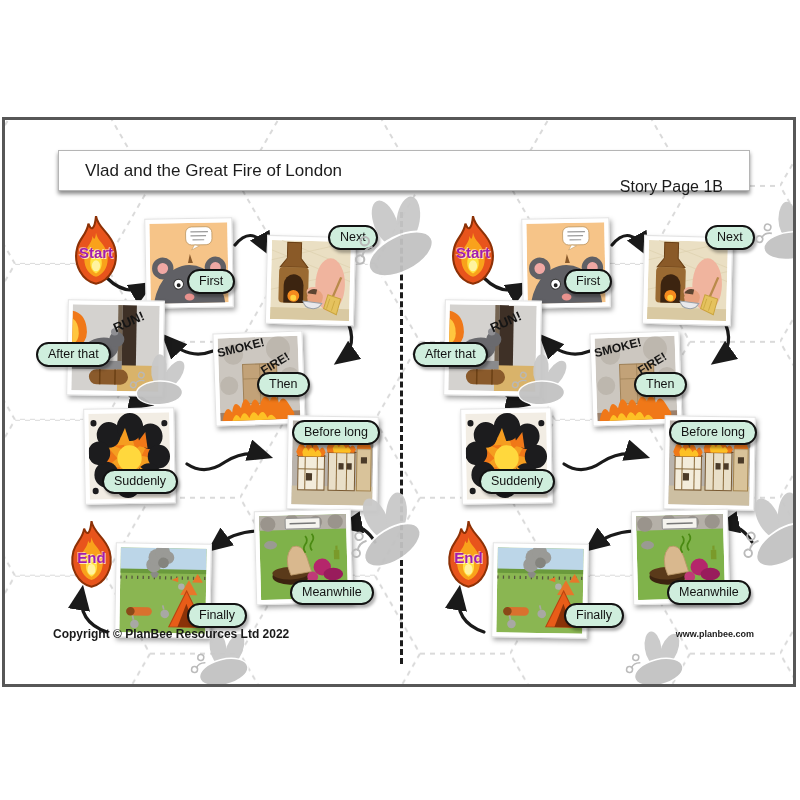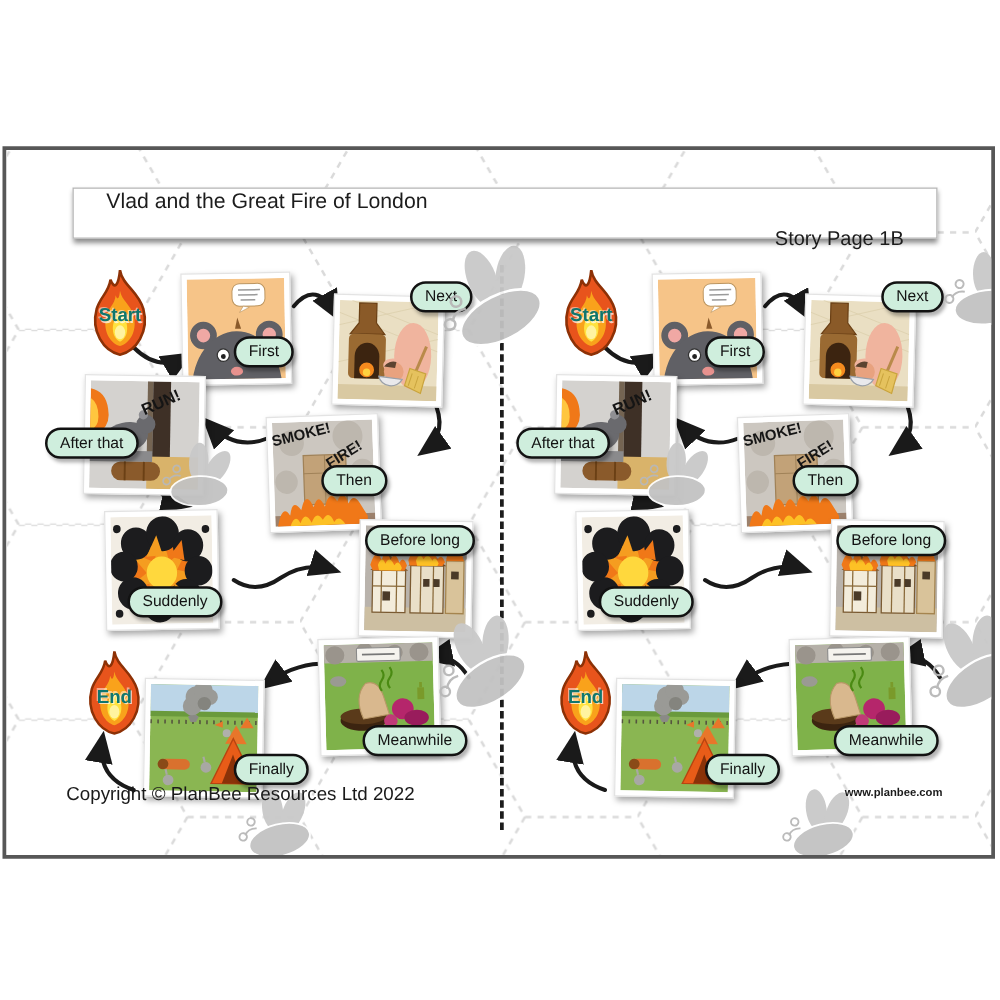--- a/index.html
+++ b/index.html
@@ -3,40 +3,40 @@
 <meta charset="utf-8">
 <style>
   html,body{margin:0;padding:0;background:#ffffff;}
   .stage{position:relative;width:800px;height:800px;background:#ffffff;overflow:hidden;
          font-family:"Liberation Sans", sans-serif;}
   .page{position:absolute;left:2px;top:117px;width:788px;height:564px;background:#ffffff;
         border:3px solid #575757;overflow:hidden;}
   .hexbg{position:absolute;left:0;top:0;z-index:0;}
   .titlebar{position:absolute;left:53px;top:30px;width:692px;height:41px;background:#ffffff;
             border:1px solid #b5b5b5;box-shadow:0 3px 4px rgba(0,0,0,0.45);z-index:5;
-            display:flex;align-items:flex-start;justify-content:space-between;padding:0 26px;box-sizing:border-box;}
+            display:flex;align-items:center;justify-content:space-between;padding:0 26px;box-sizing:border-box;}
   .titlebar .t-left{font-size:17px;color:#1c1c1c;}
   .titlebar .t-right{font-size:16px;color:#1c1c1c;margin-top:32px;}
   .cutline{position:absolute;left:395px;top:92px;height:452px;width:0;
            border-left:3px dashed #1c1c1c;z-index:2;}
   .half{position:absolute;left:36px;top:78px;width:362px;height:478px;z-index:3;}
   .half-right{left:413px;}
   .arrows{position:absolute;left:0;top:0;z-index:1;}
   .flame{position:absolute;z-index:2;}
   .flame .flame-txt{position:absolute;left:0;width:100%;text-align:center;font-weight:700;
-                    color:#0f766e;text-shadow:1px 1px 0 rgba(255,255,255,0.7), -1px -1px 0 rgba(255,255,255,0.5);}
+                    color:#a21caf;text-shadow:1px 1px 0 rgba(255,255,255,0.7), -1px -1px 0 rgba(255,255,255,0.5);}
   .photo{position:absolute;background:#ffffff;padding:4px;border:1px solid #e3e3e3;
          box-shadow:2px 3px 5px rgba(0,0,0,0.35);z-index:2;}
   .photo svg{display:block;}
   .ovl{position:absolute;font-weight:700;color:#151515;white-space:nowrap;z-index:3;}
   .tag{position:absolute;background:#cfeedd;border:2px solid #121212;border-radius:13px;
        padding:3px 10px 4px;font-size:12.5px;color:#121212;white-space:nowrap;
        box-shadow:2px 3px 3px rgba(0,0,0,0.3);z-index:4;}
   .bee{position:absolute;z-index:4;opacity:0.95;}
-  .footer-copy{position:absolute;left:48px;top:507px;font-size:15px;font-weight:400;color:#1a1a1a;z-index:5;}
+  .footer-copy{position:absolute;left:48px;top:507px;font-size:12px;font-weight:700;color:#1a1a1a;z-index:5;}
   .footer-web{position:absolute;right:39px;top:509px;font-size:9px;font-weight:700;color:#1a1a1a;z-index:5;}
 </style>
 </head>
 <body>
 
 <svg width="0" height="0" style="position:absolute">
   <defs>
     <symbol id="flame" viewBox="0 0 100 110">
       <path d="M50 3 C53 21 71 27 77 48 C84 74 69 97 50 101 C31 97 16 74 23 48 C27 34 37 29 39 14 C43 25 48 23 50 3 Z" fill="#e8541c" stroke="#8d3106" stroke-width="3"></path>
       <path d="M50 27 C52 39 63 43 66 57 C70 74 61 88 50 91 C39 88 30 74 34 57 C36 47 44 43 45 32 C47 38 49 37 50 27 Z" fill="#f9a21b"></path>

